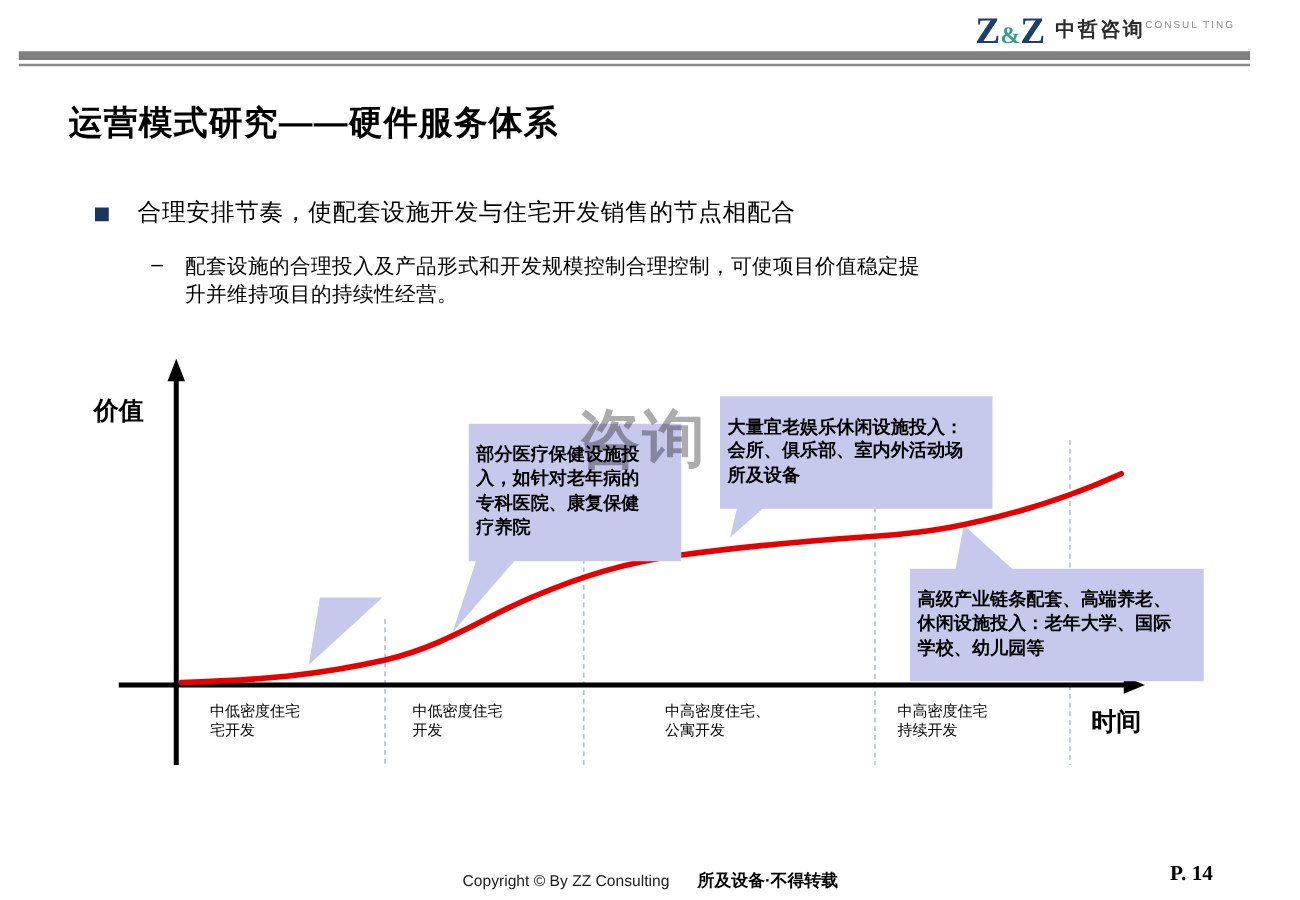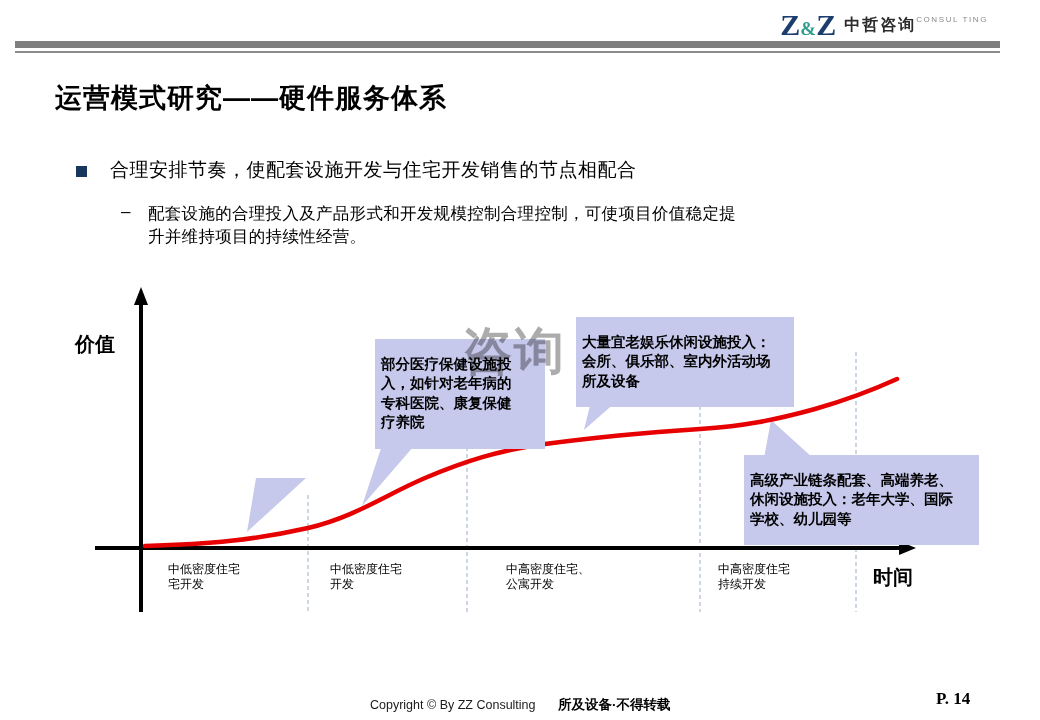--- a/index.html
+++ b/index.html
@@ -20,32 +20,32 @@
   .title{position:absolute;left:55px;top:80px;font-size:27px;font-weight:bold;letter-spacing:1px;}
   .bullet-sq{position:absolute;left:76px;top:166px;width:11px;height:11px;background:#17375e;}
   .bullet-main{position:absolute;left:110px;top:157px;font-size:19px;letter-spacing:0.5px;}
   .sub-dash{position:absolute;left:121px;top:202px;font-size:17px;}
   .bullet-sub{position:absolute;left:148px;top:202px;width:770px;font-size:16.5px;line-height:1.4;
               white-space:pre-line;letter-spacing:0.3px;}
 
   
   .chart-svg{position:absolute;left:0;top:0;z-index:1;}
   .axis-label{position:absolute;font-size:20px;font-weight:bold;z-index:3;}
-  .ylab{left:75px;top:315px;margin-top:16px;}
+  .ylab{left:75px;top:315px;}
   .xlab{left:873px;top:564px;}
   .callout{position:absolute;z-index:4;background:#c7c9ec;padding:16px 6px;
            font-size:14.5px;font-weight:bold;line-height:1.34;white-space:pre-line;}
   .c1{left:165px;top:417px;width:152px;}
   .c2{left:375px;top:339px;width:158px;}
   .c3{left:576px;top:317px;width:206px;}
-  .c4{left:744px;top:455px;width:223px;}
+  .c4{left:728px;top:455px;width:223px;}
   .phase{position:absolute;z-index:3;font-size:12px;line-height:1.25;white-space:pre-line;}
   .p1{left:168px;top:562px;}
   .p2{left:330px;top:562px;}
-  .p3{left:506px;top:562px;}
+  .p3{left:532px;top:562px;}
   .p4{left:718px;top:562px;}
   .watermark{position:absolute;left:462px;top:318px;z-index:6;font-size:50px;font-weight:bold;
              color:#000000;opacity:0.32;letter-spacing:2px;pointer-events:none;}
 
   
   .f-copy{position:absolute;left:370px;top:698px;font-size:12.5px;color:#1a1a1a;}
   .f-notice{position:absolute;left:558px;top:696px;font-size:13.5px;font-weight:bold;color:#000;}
   .f-page{position:absolute;left:936px;top:689px;font-size:17px;font-weight:bold;
           font-family:"Liberation Serif","DejaVu Serif",serif;}
 </style>

